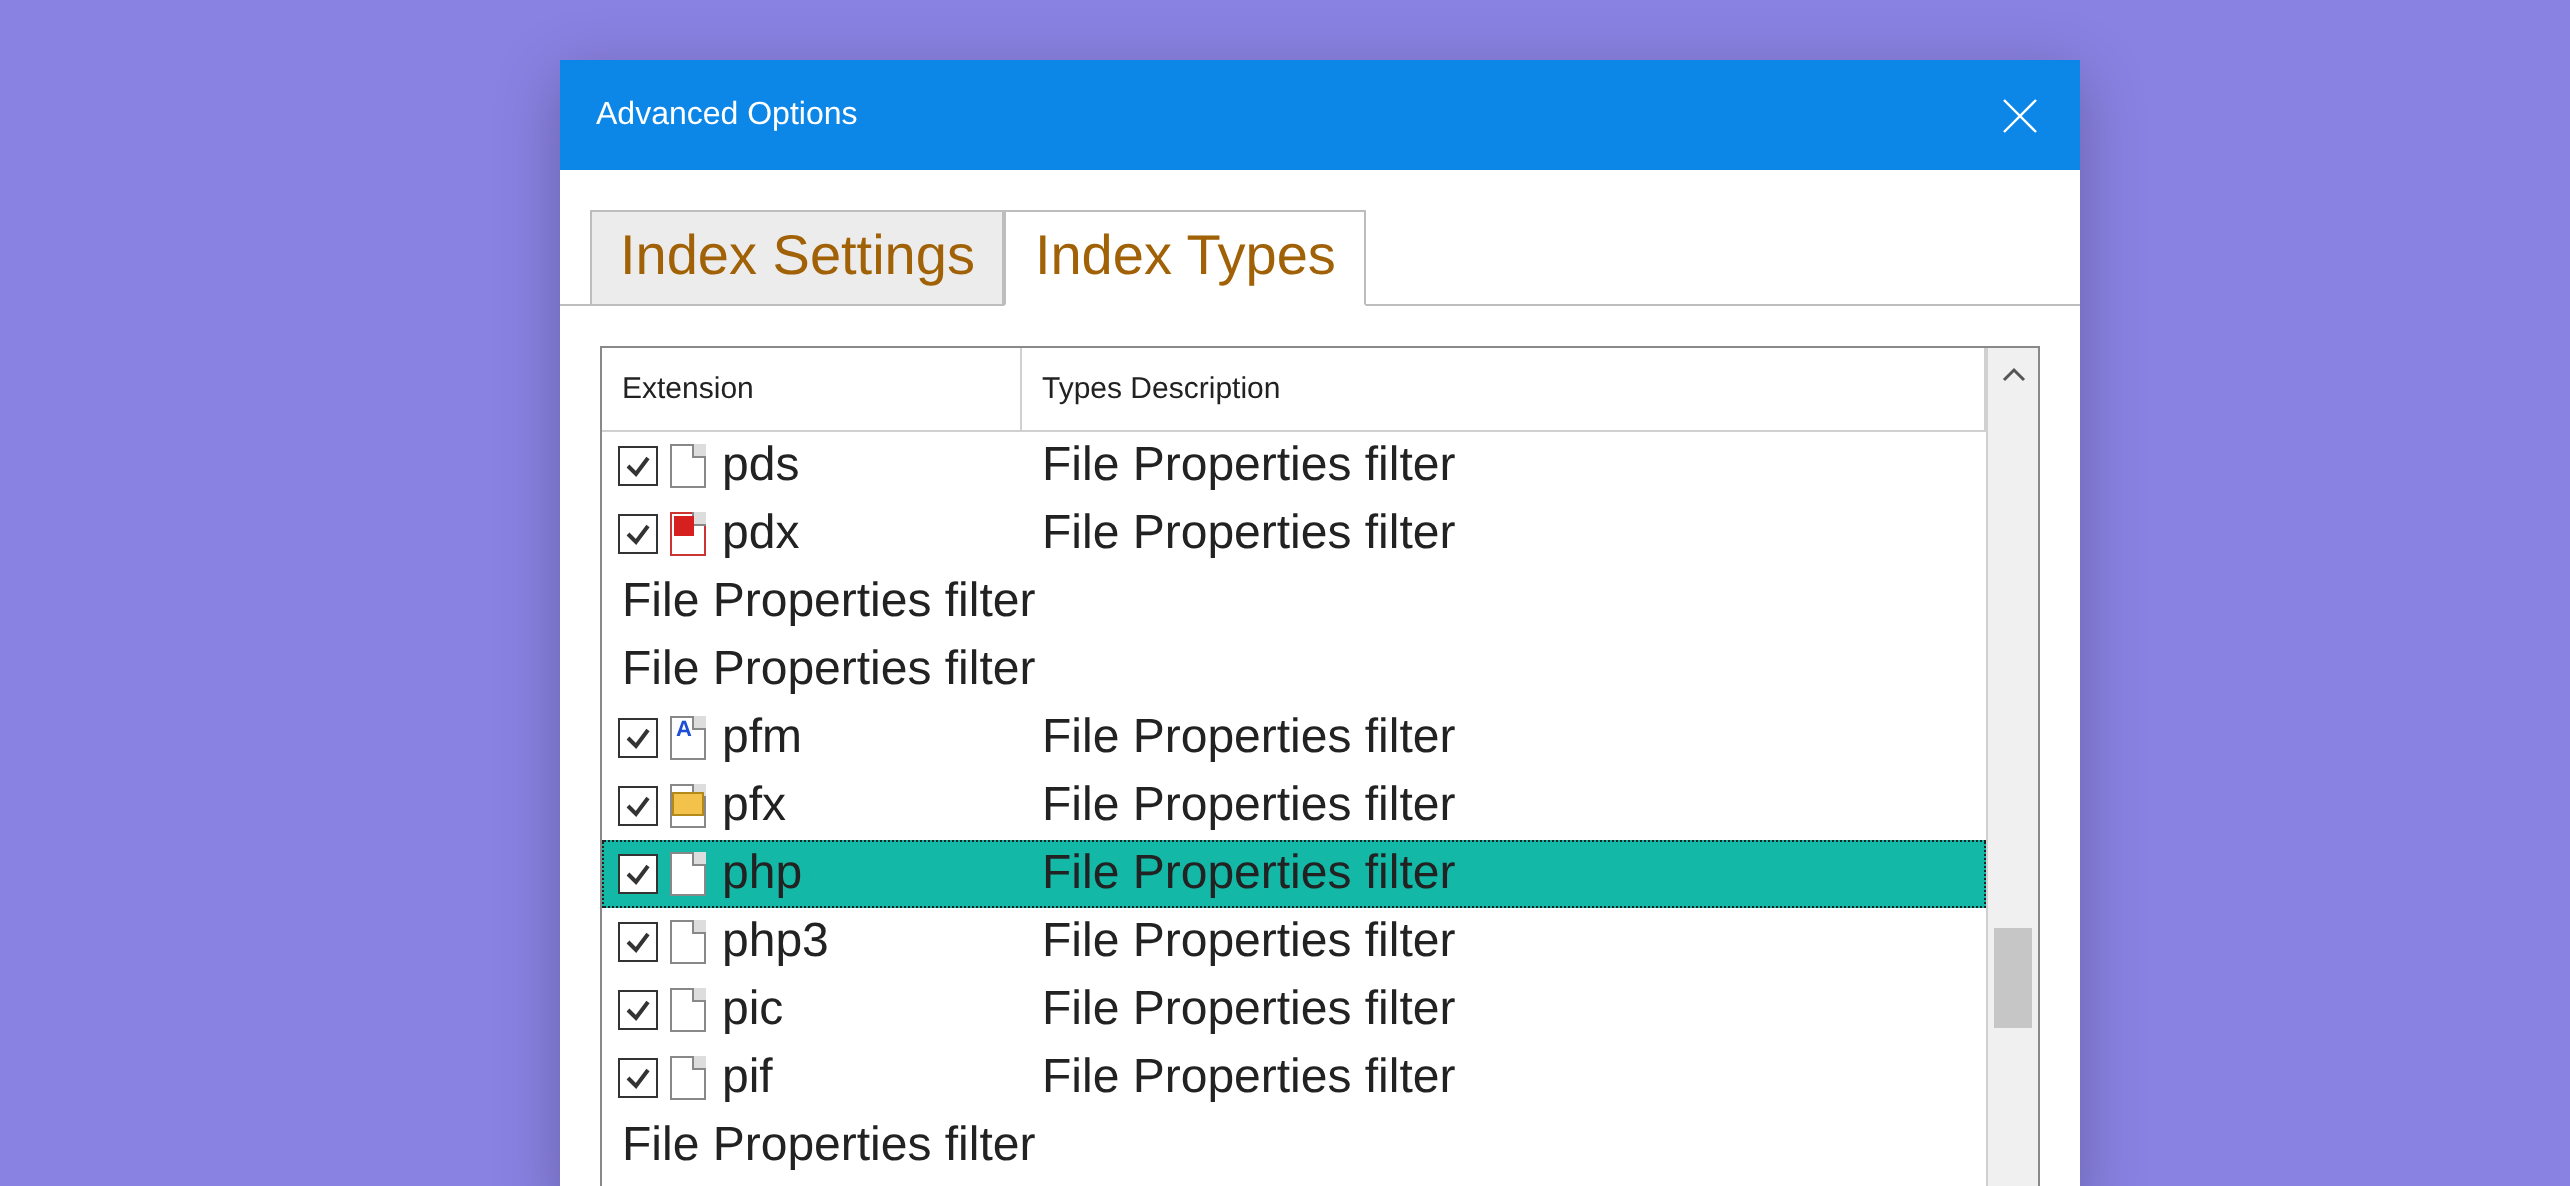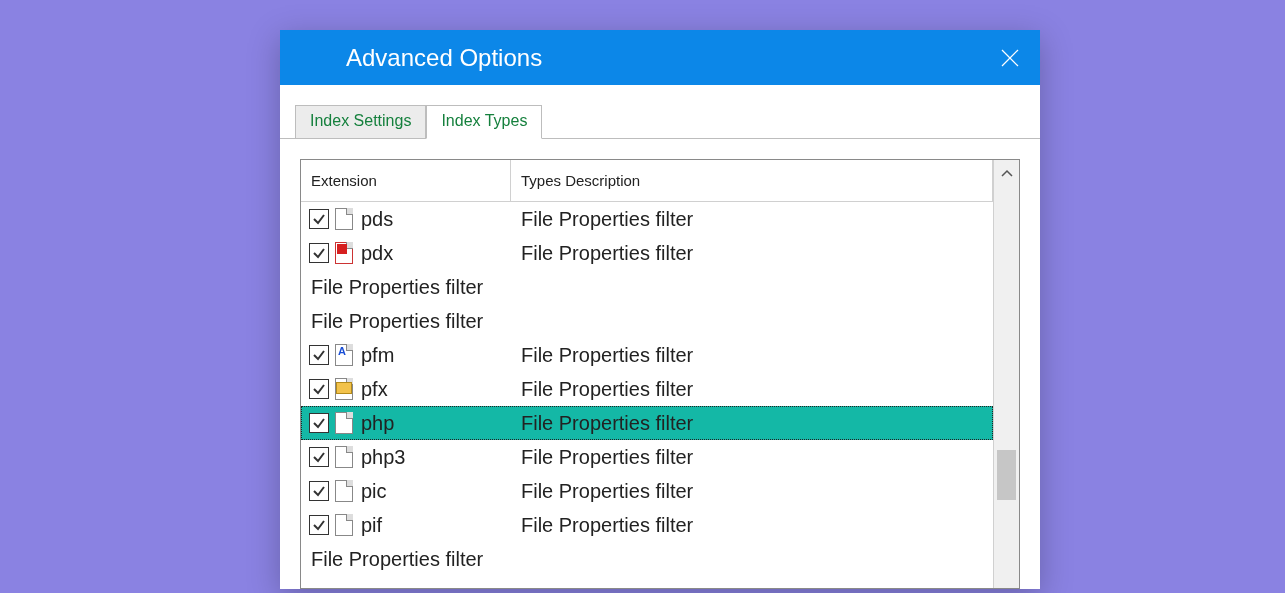--- a/index.html
+++ b/index.html
@@ -24,23 +24,22 @@
   .titlebar {
     background: #0c87e8;
     height: 55px;
     display: flex;
     align-items: center;
     justify-content: space-between;
     padding-left: 18px;
     color: #fff;
   }
   .titlebar .title {
-    font-size: 24px;
+    font-size: 16px;
     font-weight: 400;
-    margin-left: 48px;
   }
   .close-btn {
     width: 60px;
     height: 55px;
     display: flex;
     align-items: center;
     justify-content: center;
     cursor: pointer;
   }
   .close-btn svg { stroke: #fff; }
@@ -49,25 +48,25 @@
     padding: 0;
   }
   .tabstrip {
     display: flex;
     align-items: flex-end;
     padding-left: 15px;
     padding-top: 20px;
     background: #fff;
   }
   .tab {
-    font-size: 16px;
+    font-size: 28px;
     padding: 6px 14px 8px 14px;
     border: 1px solid #bdbdbd;
     background: #ececec;
-    color: #15803d;
+    color: #a16207;
     position: relative;
     cursor: pointer;
   }
   .tab + .tab { margin-left: 0; }
   .tab.active {
     background: #fff;
     border-bottom: 1px solid #fff;
     z-index: 2;
   }
   .tab-divider {
@@ -105,21 +104,21 @@
     border-bottom: 1px solid #d0d0d0;
     background: #fff;
   }
   .col-ext { width: 210px; flex: 0 0 210px; }
   .col-desc { flex: 1 1 auto; }
   .lv-body {}
   .lv-row {
     display: flex;
     height: 34px;
     align-items: center;
-    font-size: 20px;
+    font-size: 24px;
     color: #222;
   }
   .lv-row.selected {
     background: #14b8a6;
     outline: 1px dotted #222;
     outline-offset: -1px;
   }
   .cell-ext {
     width: 210px;
     flex: 0 0 210px;

